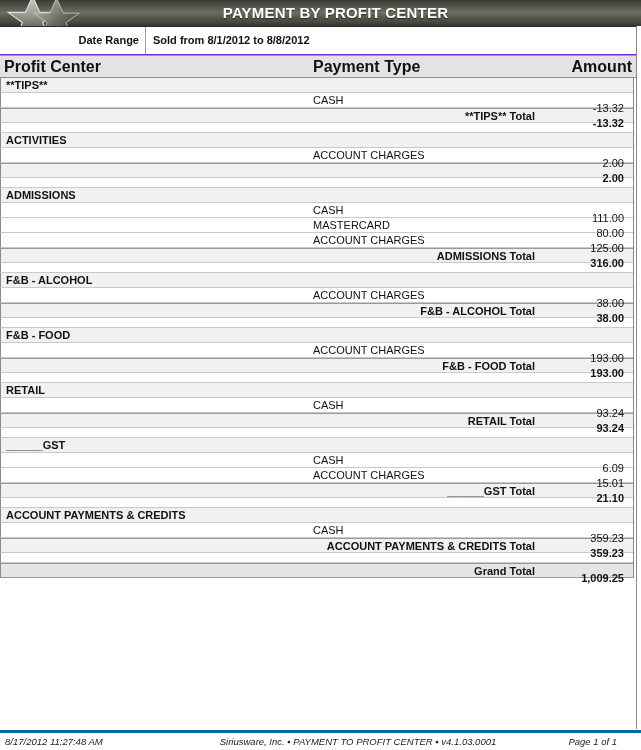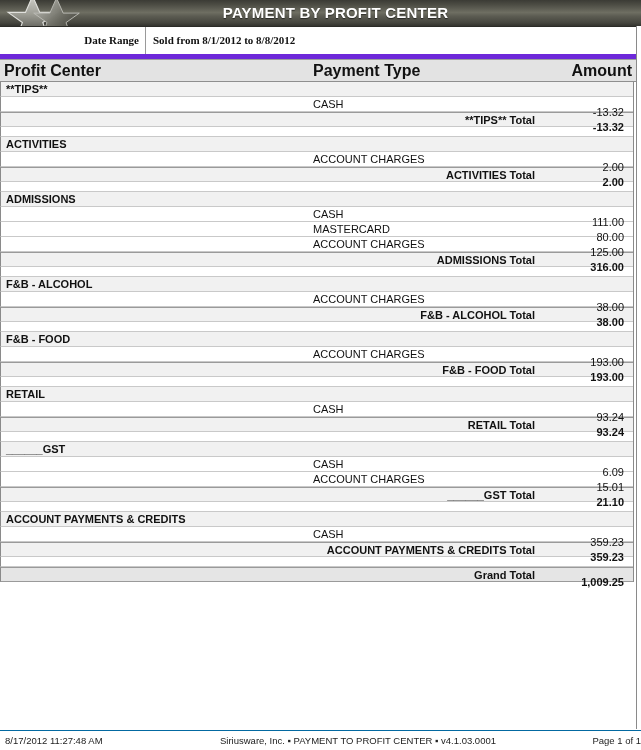--- a/index.html
+++ b/index.html
@@ -57,22 +57,21 @@
     width: 110px;
     height: 26px;
   }
   .logo svg { display: block; }
 
   
   .daterange {
     display: flex;
     height: 27px;
     background: #ffffff;
-    border-bottom: 5px solid #6d28d9;
-    font-family: Liberation Serif, serif;
+    border-bottom: 1px solid #6d28d9;
   }
   .daterange-label {
     width: 146px;
     text-align: right;
     padding-right: 6px;
     box-sizing: border-box;
     font-size: 11px;
     font-weight: bold;
     color: #111;
     line-height: 27px;
@@ -183,27 +182,28 @@
   .footer {
     position: absolute;
     left: 0;
     right: 0;
     bottom: 0;
     height: 20px;
     display: flex;
     align-items: center;
     font-size: 9.5px;
     color: #222;
-    border-top: 1px solid #0369a1;
-    background: #ffffff;
-    box-sizing: border-box;
+    border-top: 3px solid #0369a1;
+    background: #ffffff;
+    box-sizing: border-box;
+    font-style: italic;
   }
   .footer .f-left  { width: 170px; padding-left: 5px; box-sizing: border-box; }
   .footer .f-mid   { flex: 1; text-align: center; }
-  .footer .f-right { width: 95px; text-align: right; padding-right: 0; box-sizing: border-box; }
+  .footer .f-right { width: 95px; text-align: right; padding-right: 24px; box-sizing: border-box; }
 
   
   .right-edge {
     position: absolute;
     top: 26px;
     right: 0px;
     width: 5px;
     bottom: 21px;
     background: #ffffff;
     border-left: 1px solid #8a8a8a;
@@ -275,21 +275,20 @@
         <div class="c2"></div>
         <div class="c3"></div>
       </div>
       <div class="row detail">
         <div class="c1"></div>
         <div class="c2">ACCOUNT CHARGES</div>
         <div class="c3">2.00</div>
       </div>
       <div class="row total">
         <div class="c1"></div>
-        <div class="c2">ACTIVITIES Total</div>
         <div class="c3">2.00</div>
       </div>
       <div class="spacer"></div>
       <div class="row group">
         <div class="c1">ADMISSIONS</div>
         <div class="c2"></div>
         <div class="c3"></div>
       </div>
       <div class="row detail">
         <div class="c1"></div>

